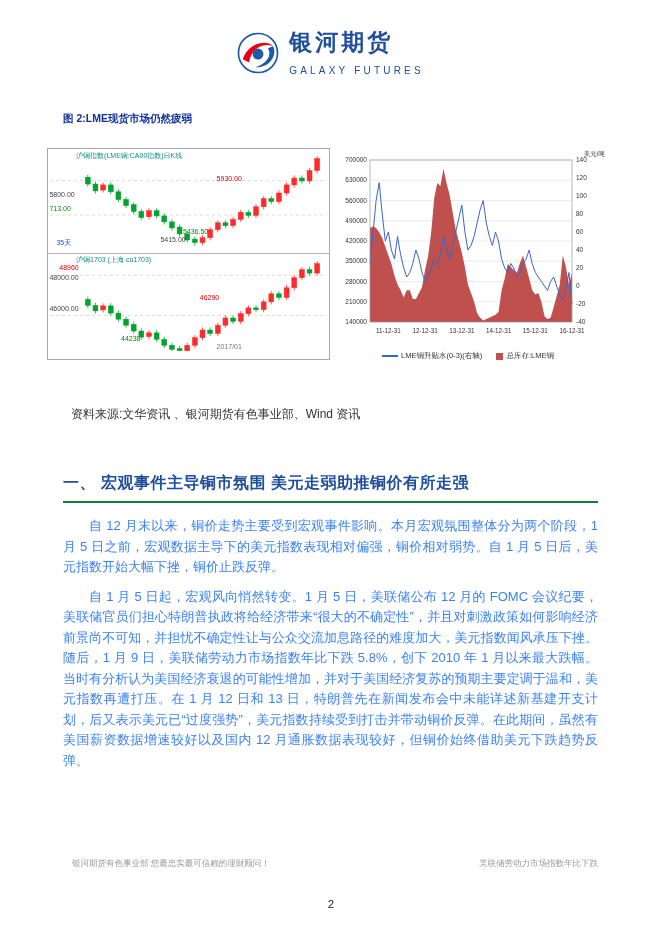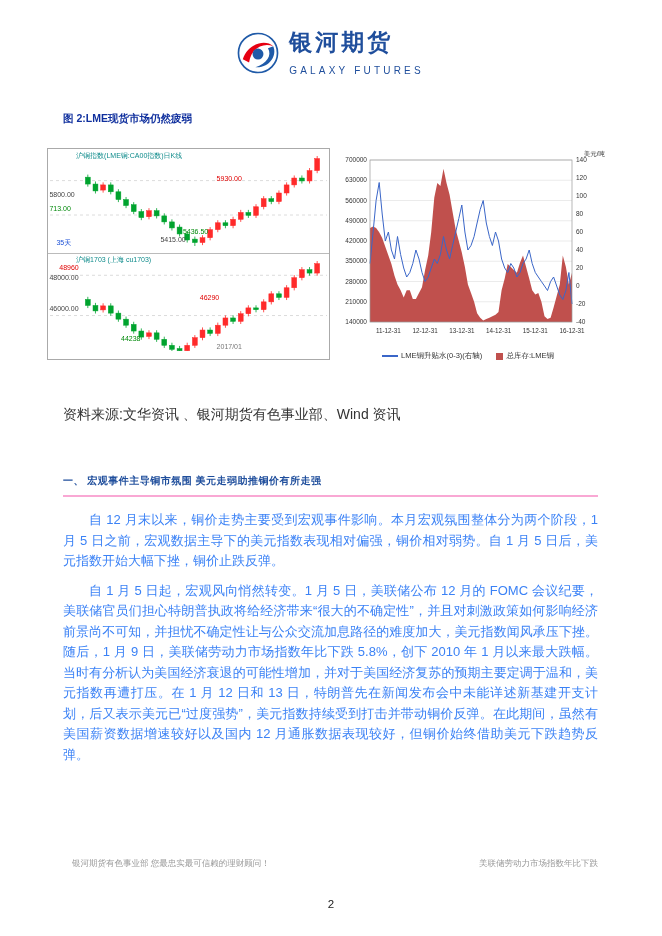--- a/index.html
+++ b/index.html
@@ -35,24 +35,24 @@
   .anno-teal{color:#0e8b8b;}
   .anno-gray{color:#777;}
   .anno-dark{color:#444;}
   .chart-right{width:276px;height:212px;}
   .lme-legend{display:flex;justify-content:center;gap:14px;align-items:center;height:16px;font-size:7.5px;color:#333;}
   .legend-item{display:flex;align-items:center;gap:3px;}
   .legend-line{display:inline-block;width:16px;height:2px;}
   .legend-box{display:inline-block;width:7px;height:7px;}
 
   
-  .source-note{font-size:14px;color:#333;margin-bottom:50px;}
-
-  
-  .section-title{font-size:10px;font-weight:bold;color:#1f4e9c;padding-bottom:7px;border-bottom:2px solid #f9a8d4;margin-bottom:13px;letter-spacing:0.5px;}
+  .source-note{font-size:12px;color:#333;margin-left:8px;margin-bottom:50px;}
+
+  
+  .section-title{font-size:16px;font-weight:bold;color:#1f4e9c;padding-bottom:7px;border-bottom:2px solid #15803d;margin-bottom:13px;letter-spacing:0.5px;}
   .body-text p{font-size:13px;line-height:1.58;text-indent:2em;text-align:justify;margin-bottom:9px;color:#3b82f6;}
 
   
   .footer{position:absolute;left:72px;right:64px;bottom:66px;display:flex;justify-content:space-between;font-size:8.5px;color:#999;}
   .page-num{position:absolute;left:0;right:0;bottom:26px;text-align:center;font-size:11.5px;color:#222;}
 </style>
 </head>
 <body>
 
 <div class="page">

